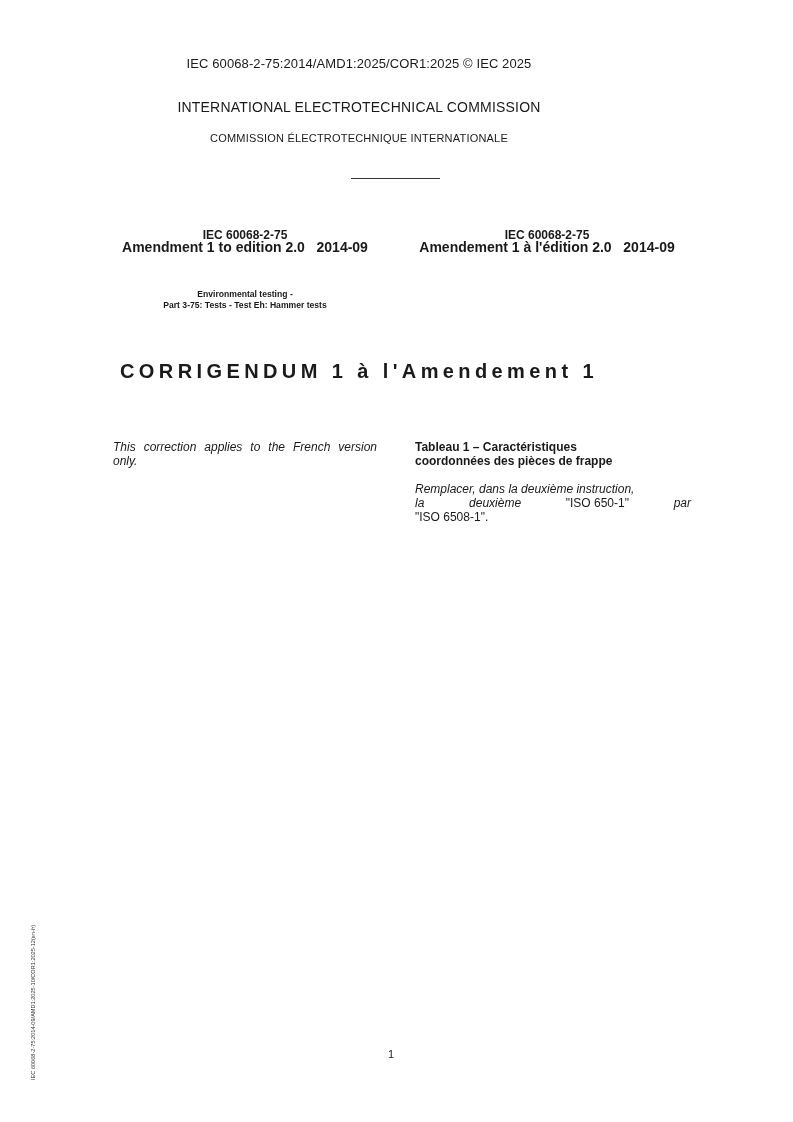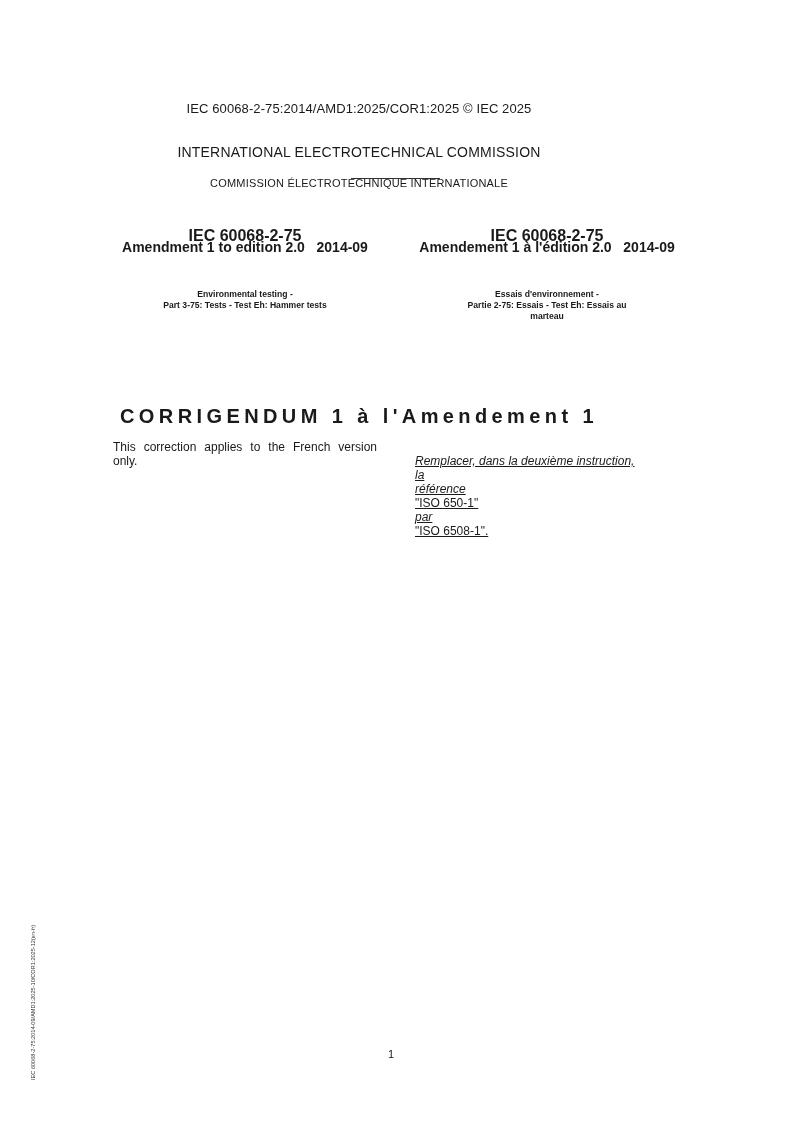--- a/index.html
+++ b/index.html
@@ -13,21 +13,20 @@
       position: relative;
       overflow: hidden;
       font-family: "Liberation Sans", sans-serif;
       color: #1a1a1a;
     }
     .abs { position: absolute; }
     .center-x {
       left: 0;
       width: 718px;
       text-align: center;
-      margin-top: 45px;
     }
     .hdr-ref {
       top: 56px;
       font-size: 13px;
       letter-spacing: 0.1px;
     }
     .org-en {
       top: 99px;
       font-size: 14px;
       letter-spacing: 0.2px;
@@ -46,21 +45,21 @@
     }
     .col-hdr {
       top: 229px;
       width: 290px;
       text-align: center;
       font-weight: bold;
     }
     .col-hdr.left { left: 100px; }
     .col-hdr.right { left: 402px; }
     .std-no {
-      font-size: 16px;
+      font-size: 12px;
       line-height: 13px;
     }
     .amd-line {
       font-size: 14px;
       line-height: 11px;
     }
     .title-block {
       margin-top: 36px;
       font-size: 8.6px;
       line-height: 11px;
@@ -73,44 +72,43 @@
     }
     .body-left {
       top: 440px;
       left: 113px;
       width: 264px;
       font-size: 12px;
       line-height: 14px;
       text-align: justify;
       text-align-last: left;
       word-spacing: 3px;
+      font-style: italic;
     }
     .body-right {
       top: 440px;
       left: 415px;
       width: 276px;
       font-size: 12px;
       line-height: 14px;
     }
     .sec-title {
       font-weight: bold;
       font-size: 12px;
       line-height: 14px;
     }
     .instruction {
       margin-top: 14px;
       text-align: justify;
       text-align-last: left;
-      text-decoration: underline;
     }
     .instruction .ital { font-style: italic; }
     .inst-line2 {
       display: flex;
       justify-content: space-between;
-      flex-direction: column;
     }
     .page-no {
       top: 1048px;
       left: 388px;
       font-size: 11px;
     }
     .side-ref {
       left: 30px;
       top: 1080px;
       transform-origin: 0 0;
@@ -135,37 +133,36 @@
   <div class="amd-line" style="white-space: pre;">Amendment 1 to edition 2.0   2014-09</div>
   <div class="title-block">
     <div>Environmental testing -</div>
     <div>Part 3-75: Tests - Test Eh: Hammer tests</div>
   </div>
 </div>
 
 <div class="abs col-hdr right">
   <div class="std-no">IEC 60068-2-75</div>
   <div class="amd-line" style="white-space: pre;">Amendement 1 à l'édition 2.0   2014-09</div>
-  <div class="title-block">
-    <div>Essais d'environnement -</div>
-    <div>Partie 2-75: Essais - Test Eh: Essais au</div>
-    <div>marteau</div>
-  </div>
 </div>
 
 <div class="abs center-x corr-title">CORRIGENDUM 1 à l'Amendement 1</div>
 
 <div class="abs body-left">This correction applies to the French version only.</div>
 
 <div class="abs body-right">
+  <div class="sec-title">
+    <div>Tableau 1 – Caractéristiques</div>
+    <div>coordonnées des pièces de frappe</div>
+  </div>
   <div class="instruction">
     <div class="ital">Remplacer, dans la deuxième instruction,</div>
     <div class="inst-line2">
       <span class="ital">la</span>
-      <span class="ital">référence</span>
+      <span class="ital">deuxième</span>
       <span>"ISO 650-1"</span>
       <span class="ital">par</span>
     </div>
     <div>"ISO 6508-1".</div>
   </div>
 </div>
 
 <div class="abs page-no">1</div>
 
 <div class="abs side-ref">IEC 60068-2-75:2014-09/AMD1:2025-10/COR1:2025-12(en-fr)</div>

